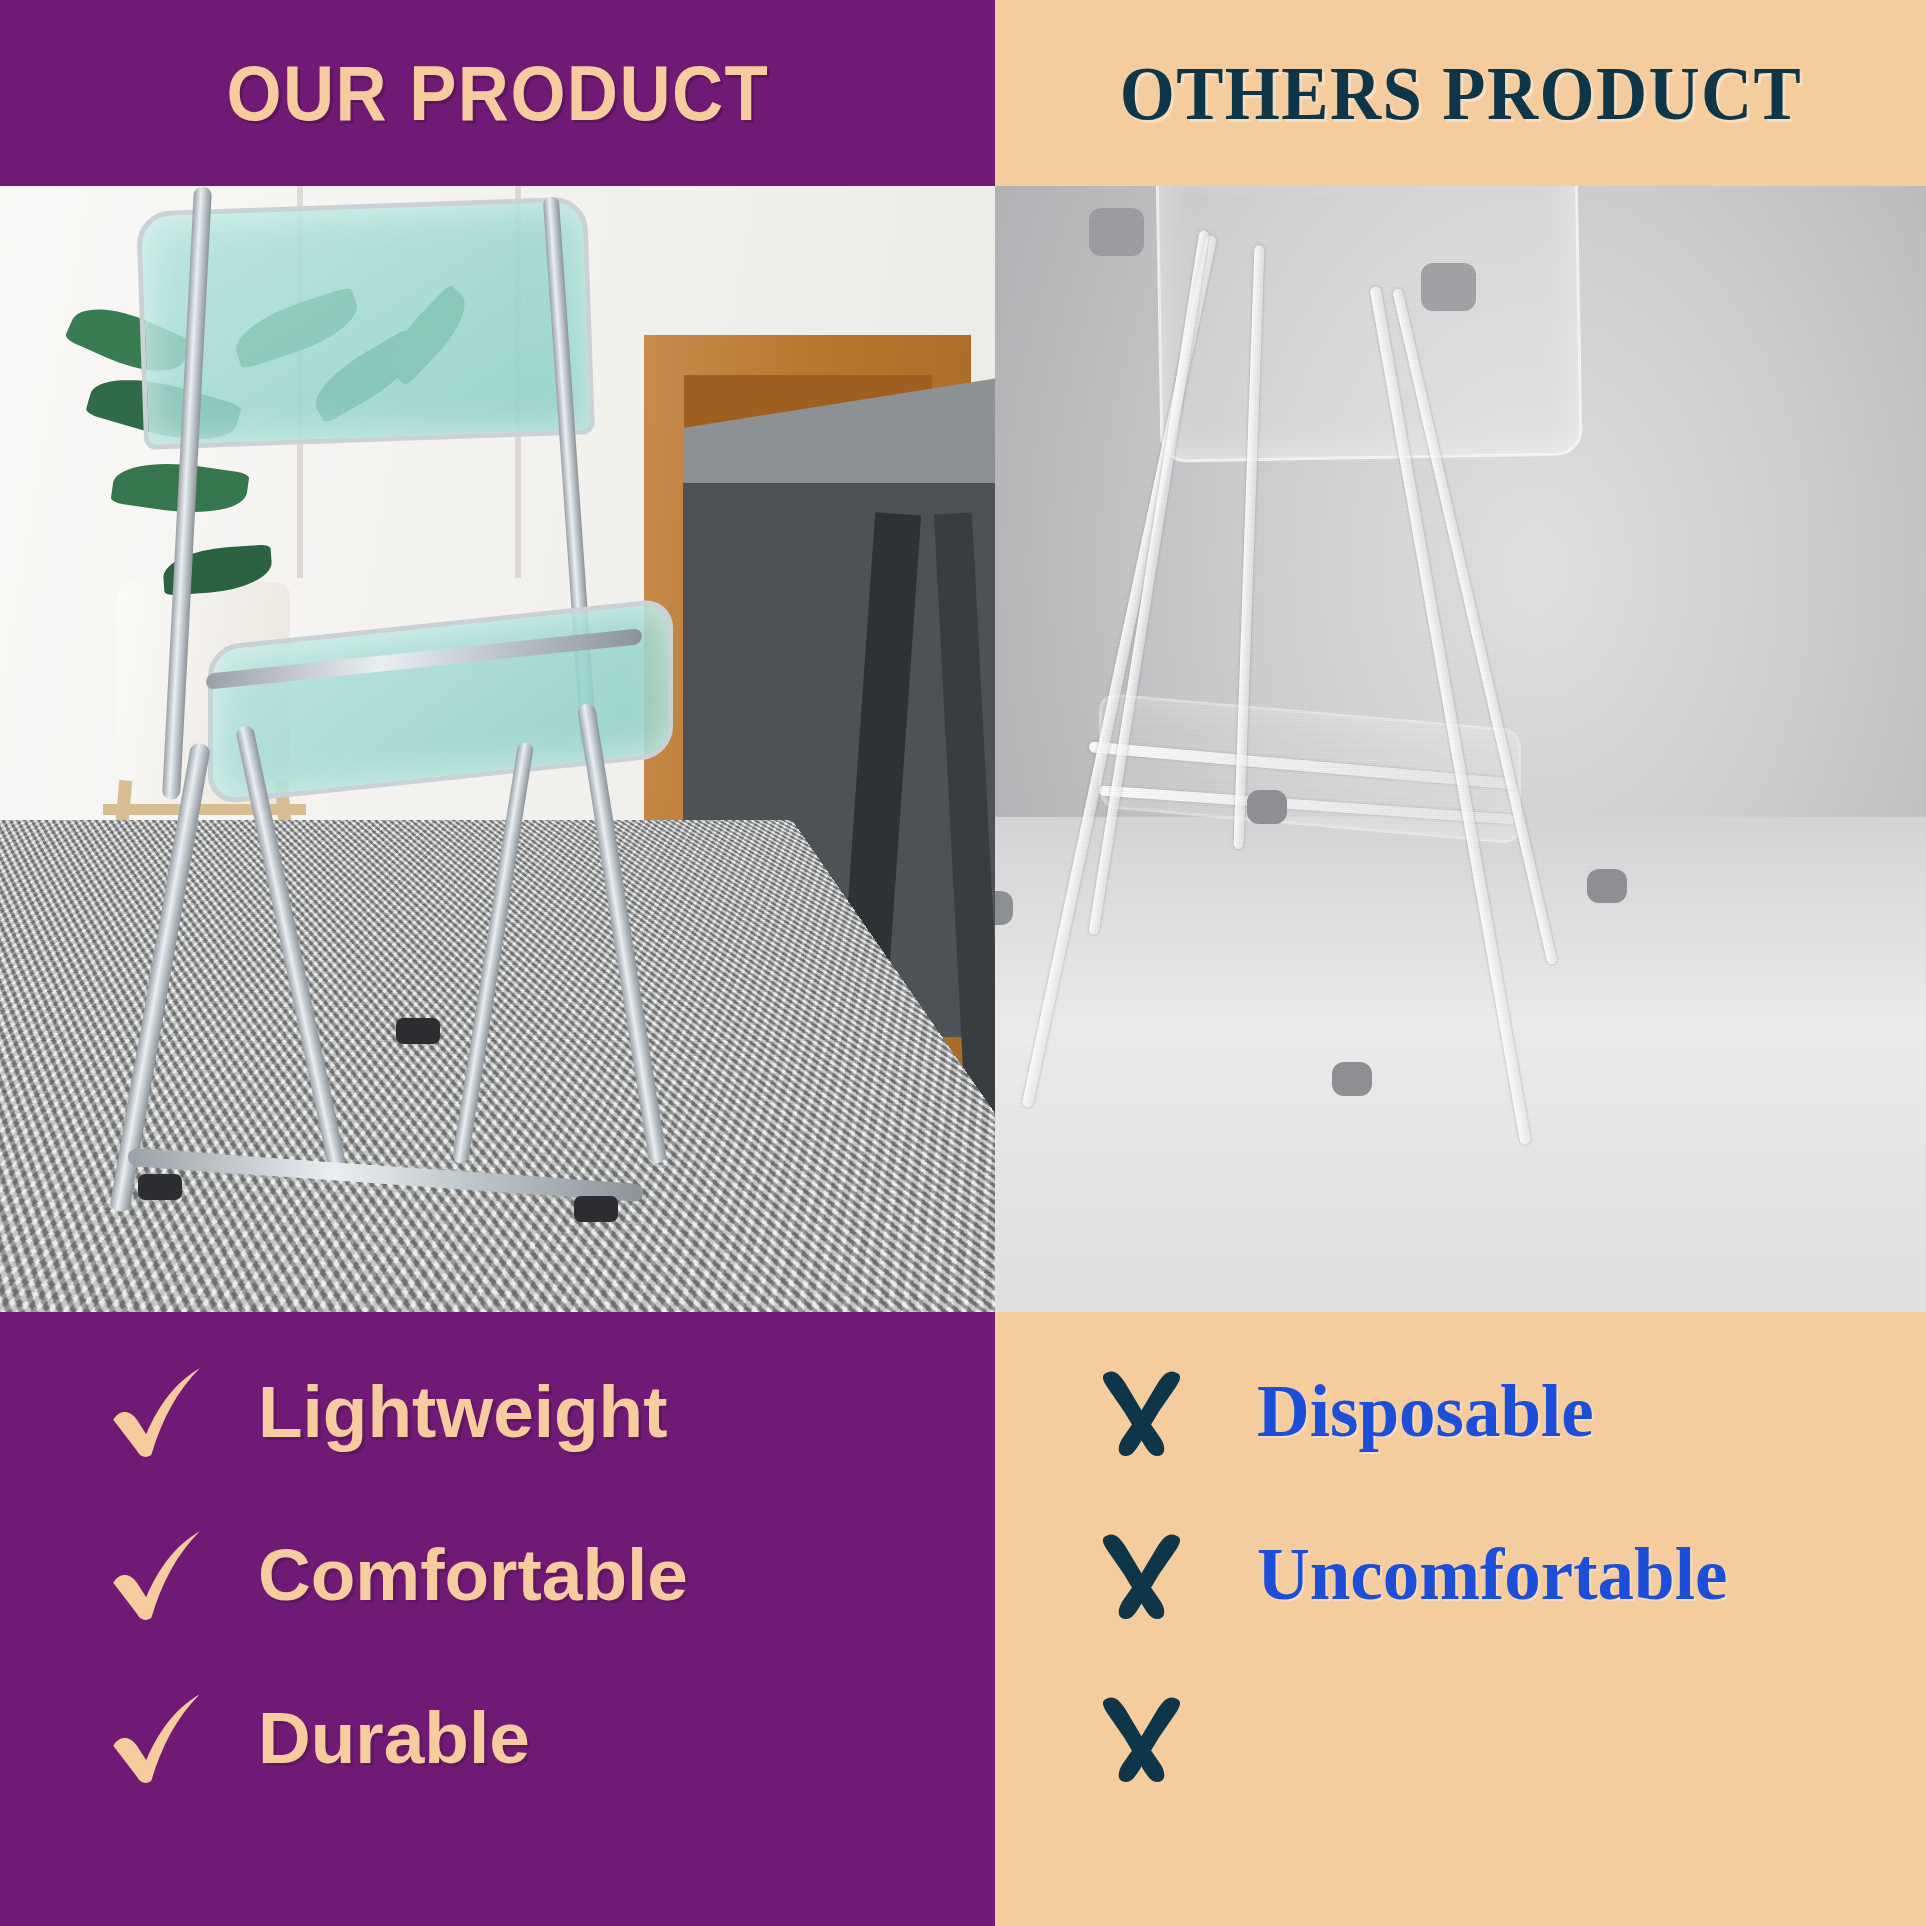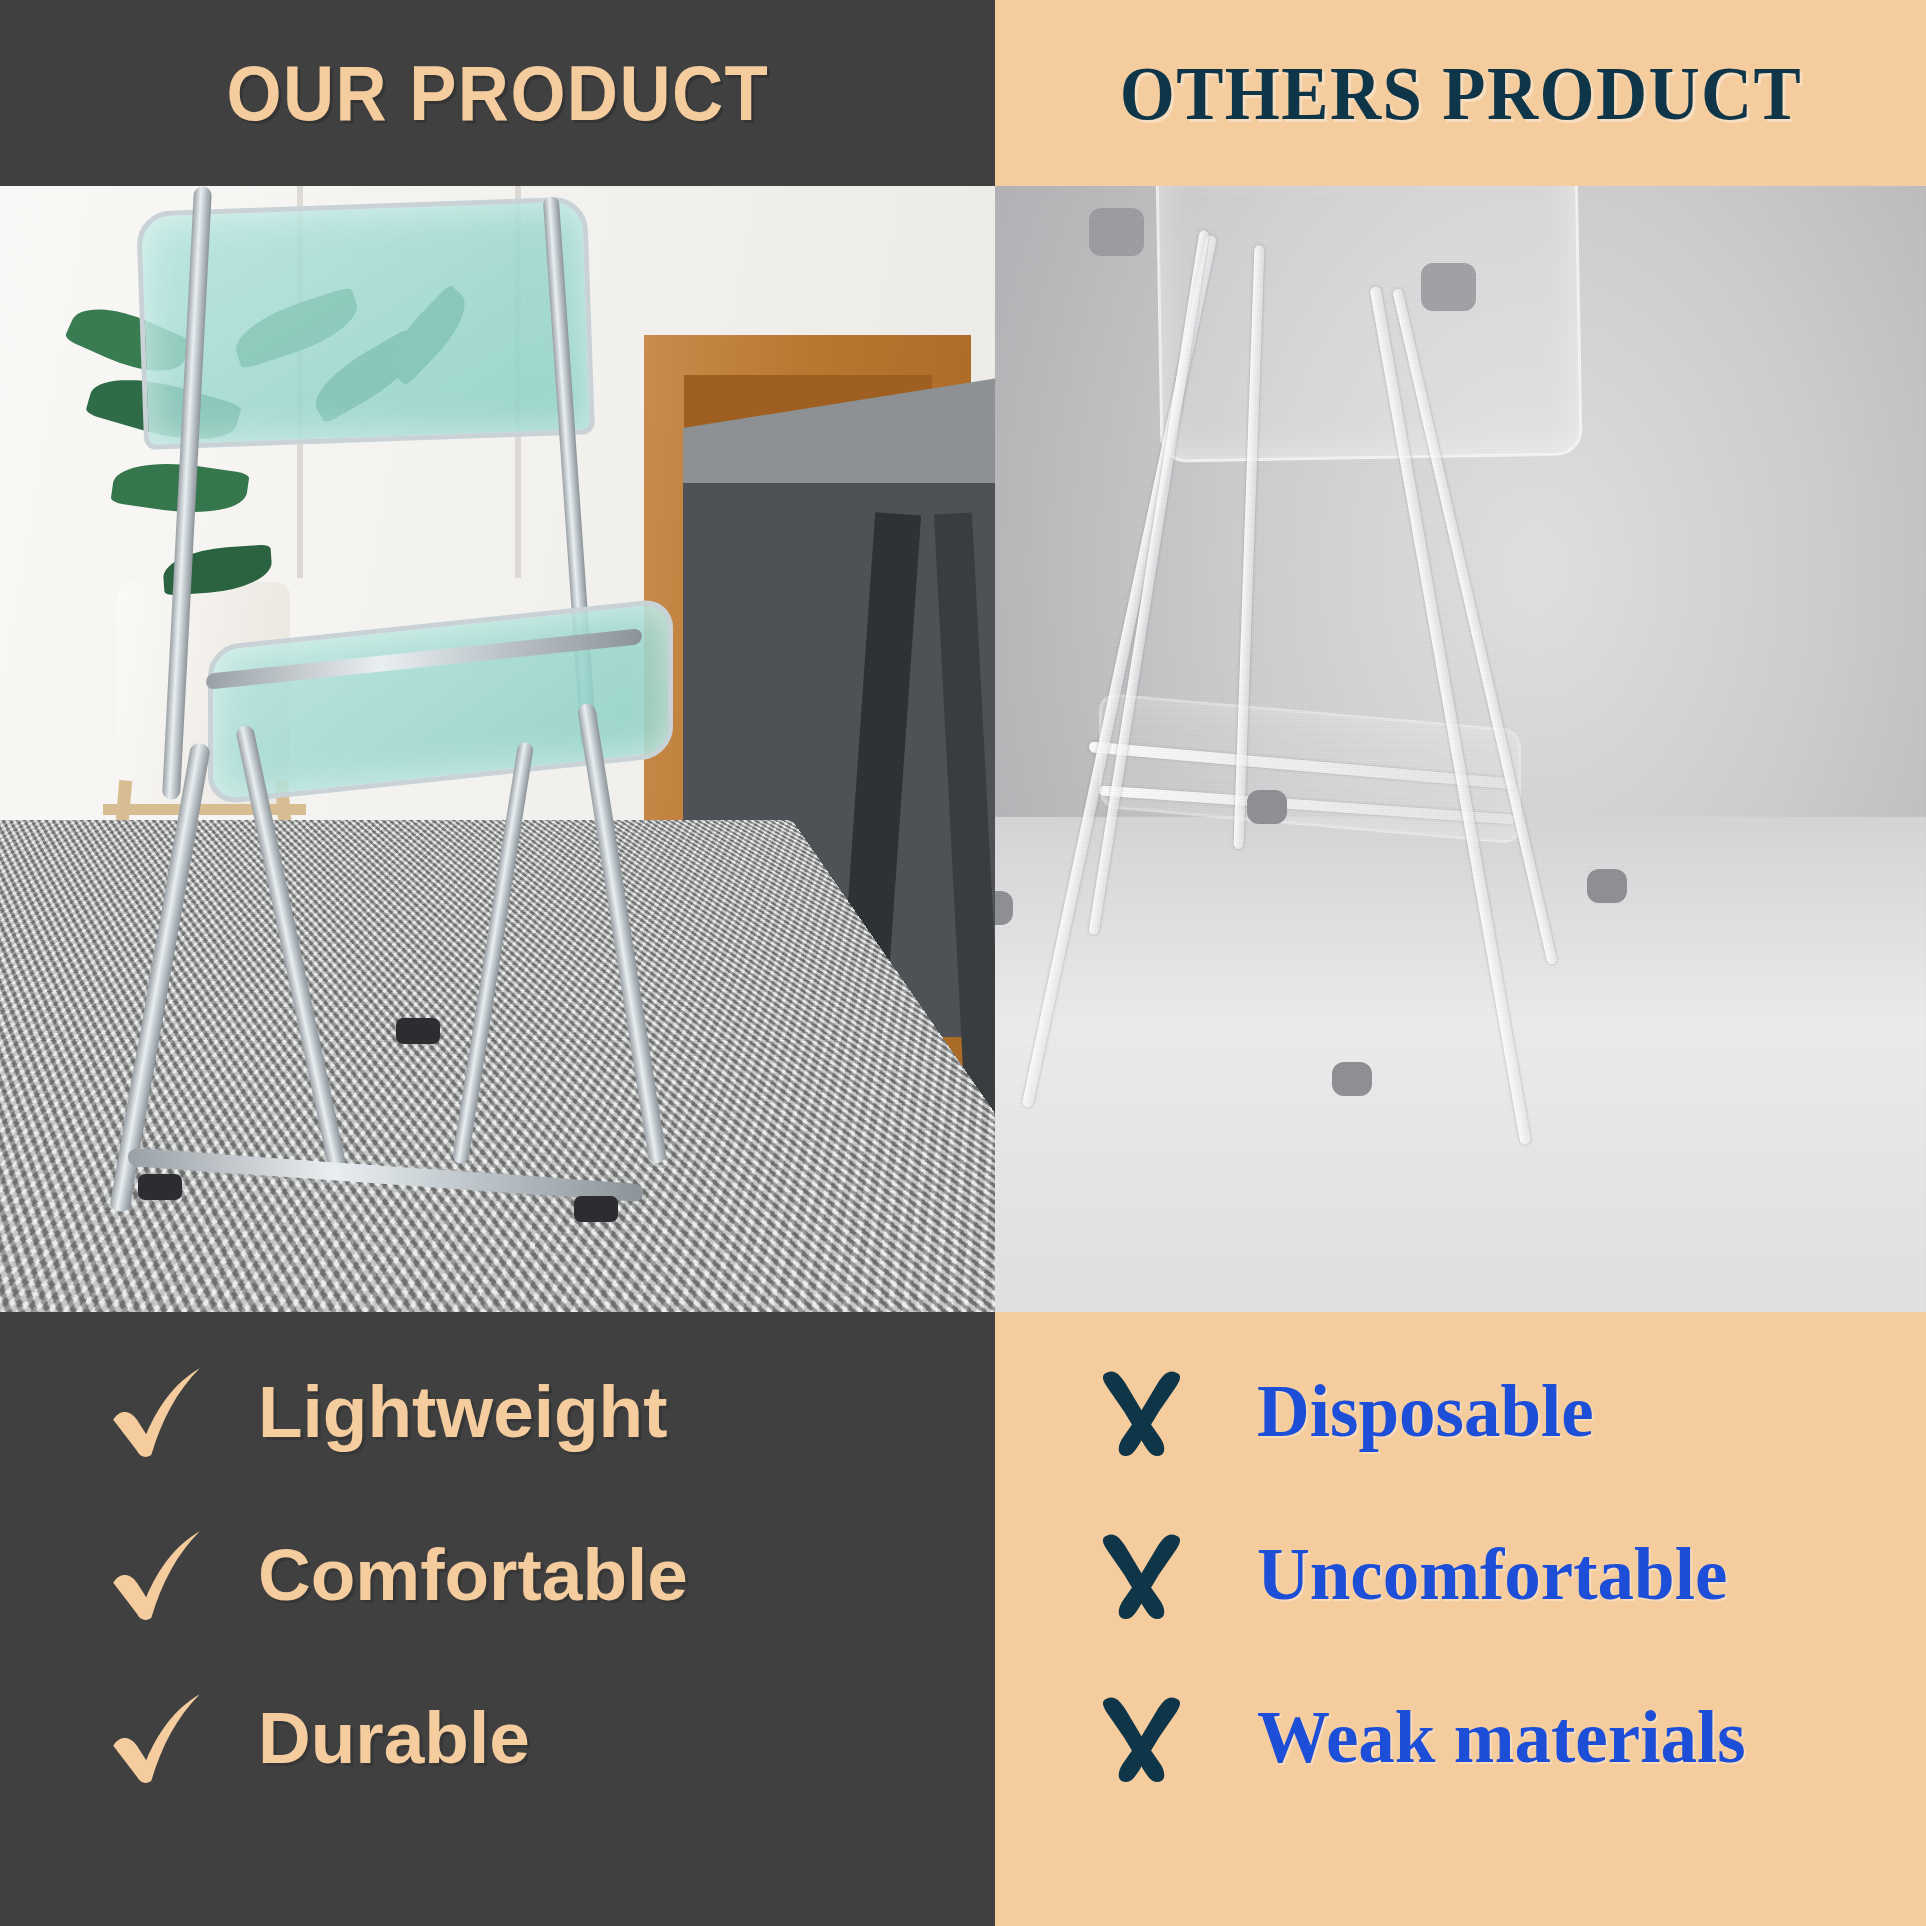--- a/index.html
+++ b/index.html
@@ -2,21 +2,21 @@
 <html><head>
 <meta charset="utf-8">
 <style>
   html,body{margin:0;padding:0;background:#fff;}
   body{width:1927px;height:1927px;font-family:"Liberation Sans",sans-serif;overflow:hidden;}
 
   .canvas{position:relative;width:1927px;height:1927px;overflow:hidden;}
 
   
   .col{position:absolute;top:0;height:1927px;overflow:hidden;}
-  .col-left{left:0;width:995px;background:#404040;}
+  .col-left{left:0;width:995px;background:#701a75;}
   .col-right{left:995px;width:932px;background:#f5cc9e;font-family:Liberation Serif, serif;}
 
   
   .header{position:absolute;top:0;left:0;right:0;height:186px;display:flex;align-items:center;justify-content:center;}
   .header-title{
     font-weight:bold;
     font-size:77px;
     letter-spacing:1.5px;
     text-transform:uppercase;
     transform:scaleX(.92);
@@ -292,20 +292,19 @@
       </div>
 
       <div class="feature-row r2">
         <span class="mark">
           <svg width="97" height="97" viewBox="0 0 100 100" aria-hidden="true">
             <path d="M14 10 C22 6 28 12 34 22 L52 52 L70 78 C76 88 74 96 66 96 C60 96 56 90 50 80 L32 50 L14 24 C9 16 9 12 14 10 Z" fill="#0e3548"></path>
             <path d="M86 10 C91 12 91 16 86 24 L68 50 L50 80 C44 90 40 96 34 96 C26 96 24 88 30 78 L48 52 L66 22 C72 12 78 6 86 10 Z" fill="#0e3548"></path>
           </svg>
         </span>
         <span class="gap-l"></span>
-        <span class="feature-label">Weak materials</span>
       </div>
 
     </div>
   </div>
 
 </div>
 
 
 </body></html>

